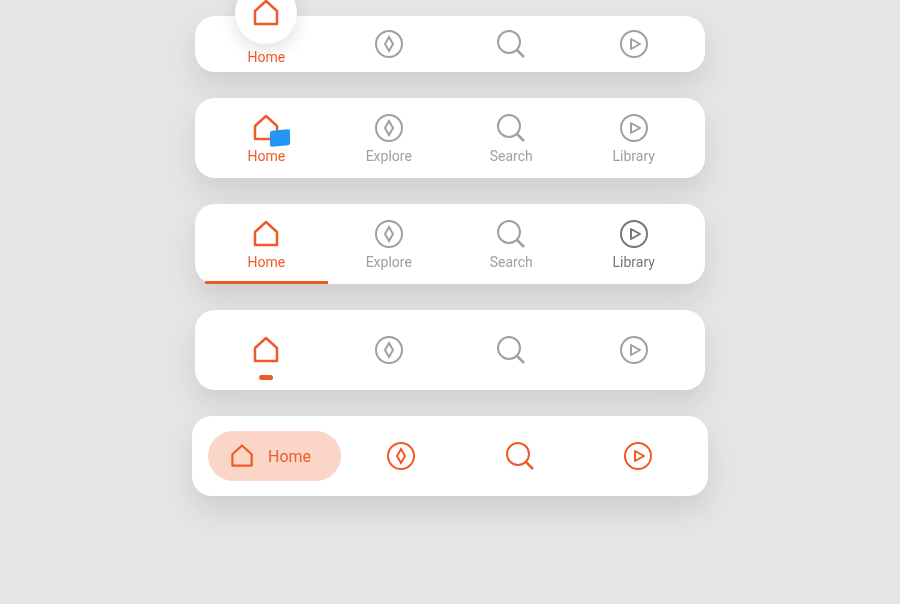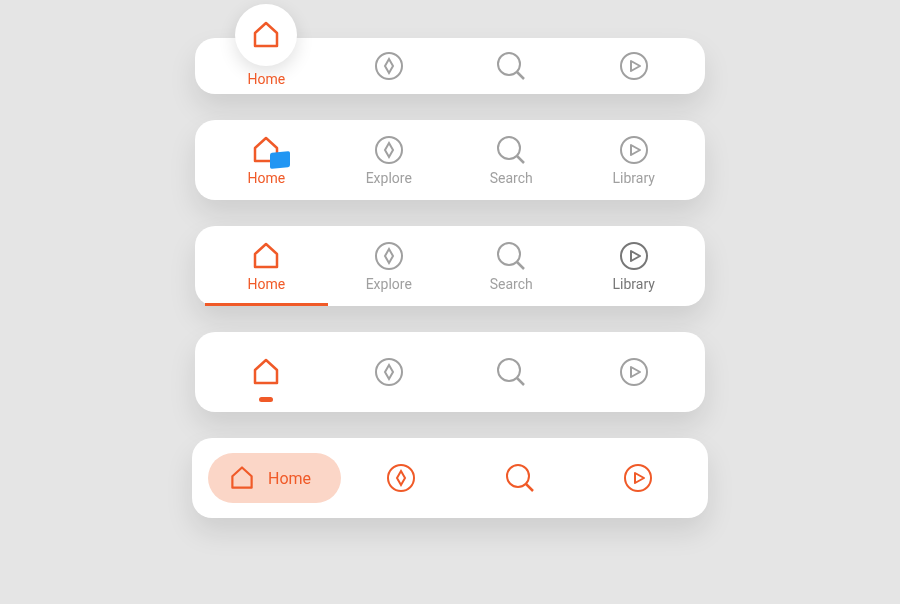--- a/index.html
+++ b/index.html
@@ -5,21 +5,21 @@
   :root{
     --bg:#e5e5e5;
     --card:#ffffff;
     --orange:#f05a28;
     --orange-light:#fbd6c7;
     --grey:#a0a0a0;
     --grey-dark:#777777;
     --blue:#2196f3;
   }
   html,body{margin:0;padding:0;width:900px;height:604px;background:var(--bg);font-family:-apple-system,BlinkMacSystemFont,'Segoe UI',Roboto,sans-serif;}
-  .stage{width:900px;height:604px;display:flex;flex-direction:column;align-items:center;padding-top:38px;gap:26px;box-sizing:border-box;}
+  .stage{width:900px;height:604px;display:flex;flex-direction:column;align-items:center;padding-top:16px;gap:26px;box-sizing:border-box;}
   .bar{width:490px;background:var(--card);border-radius:20px;box-shadow:0 14px 28px rgba(0,0,0,.10);display:flex;align-items:center;padding:0 10px;height:80px;position:relative;}
   .bar.row1{height:56px;}
   .cell{flex:1;display:flex;flex-direction:column;align-items:center;justify-content:center;gap:4px;position:relative;height:100%;}
   .label{font-size:14px;}
   .grey .label{color:var(--grey);}
   .grey-dark .label{color:var(--grey-dark);}
   .orange .label{color:var(--orange);}
 
   
   .float{width:62px;height:62px;background:var(--card);border-radius:50%;position:absolute;top:-34px;left:50%;transform:translateX(-50%);box-shadow:0 6px 18px rgba(0,0,0,.12);display:flex;align-items:center;justify-content:center;}

